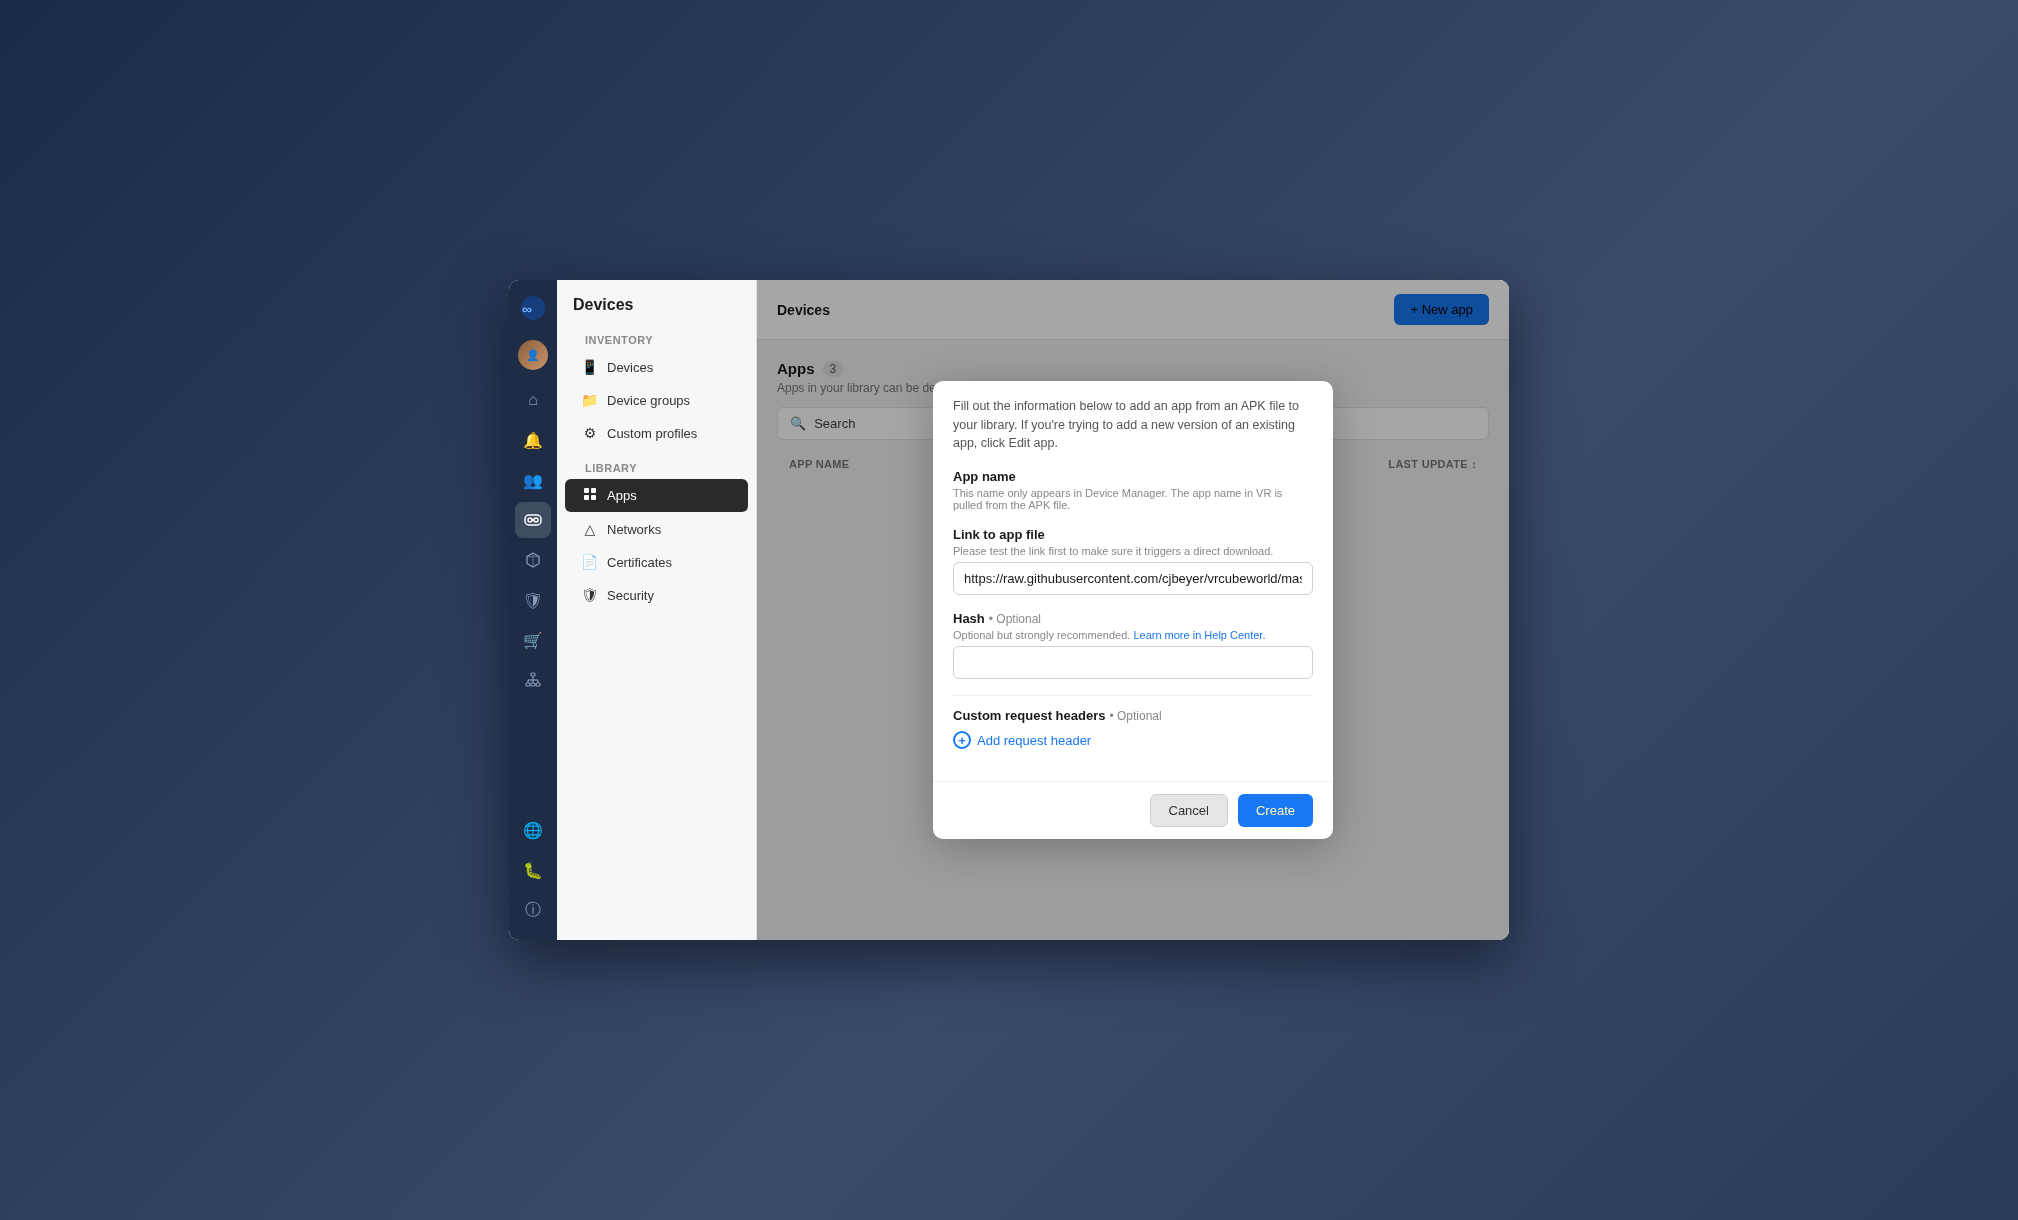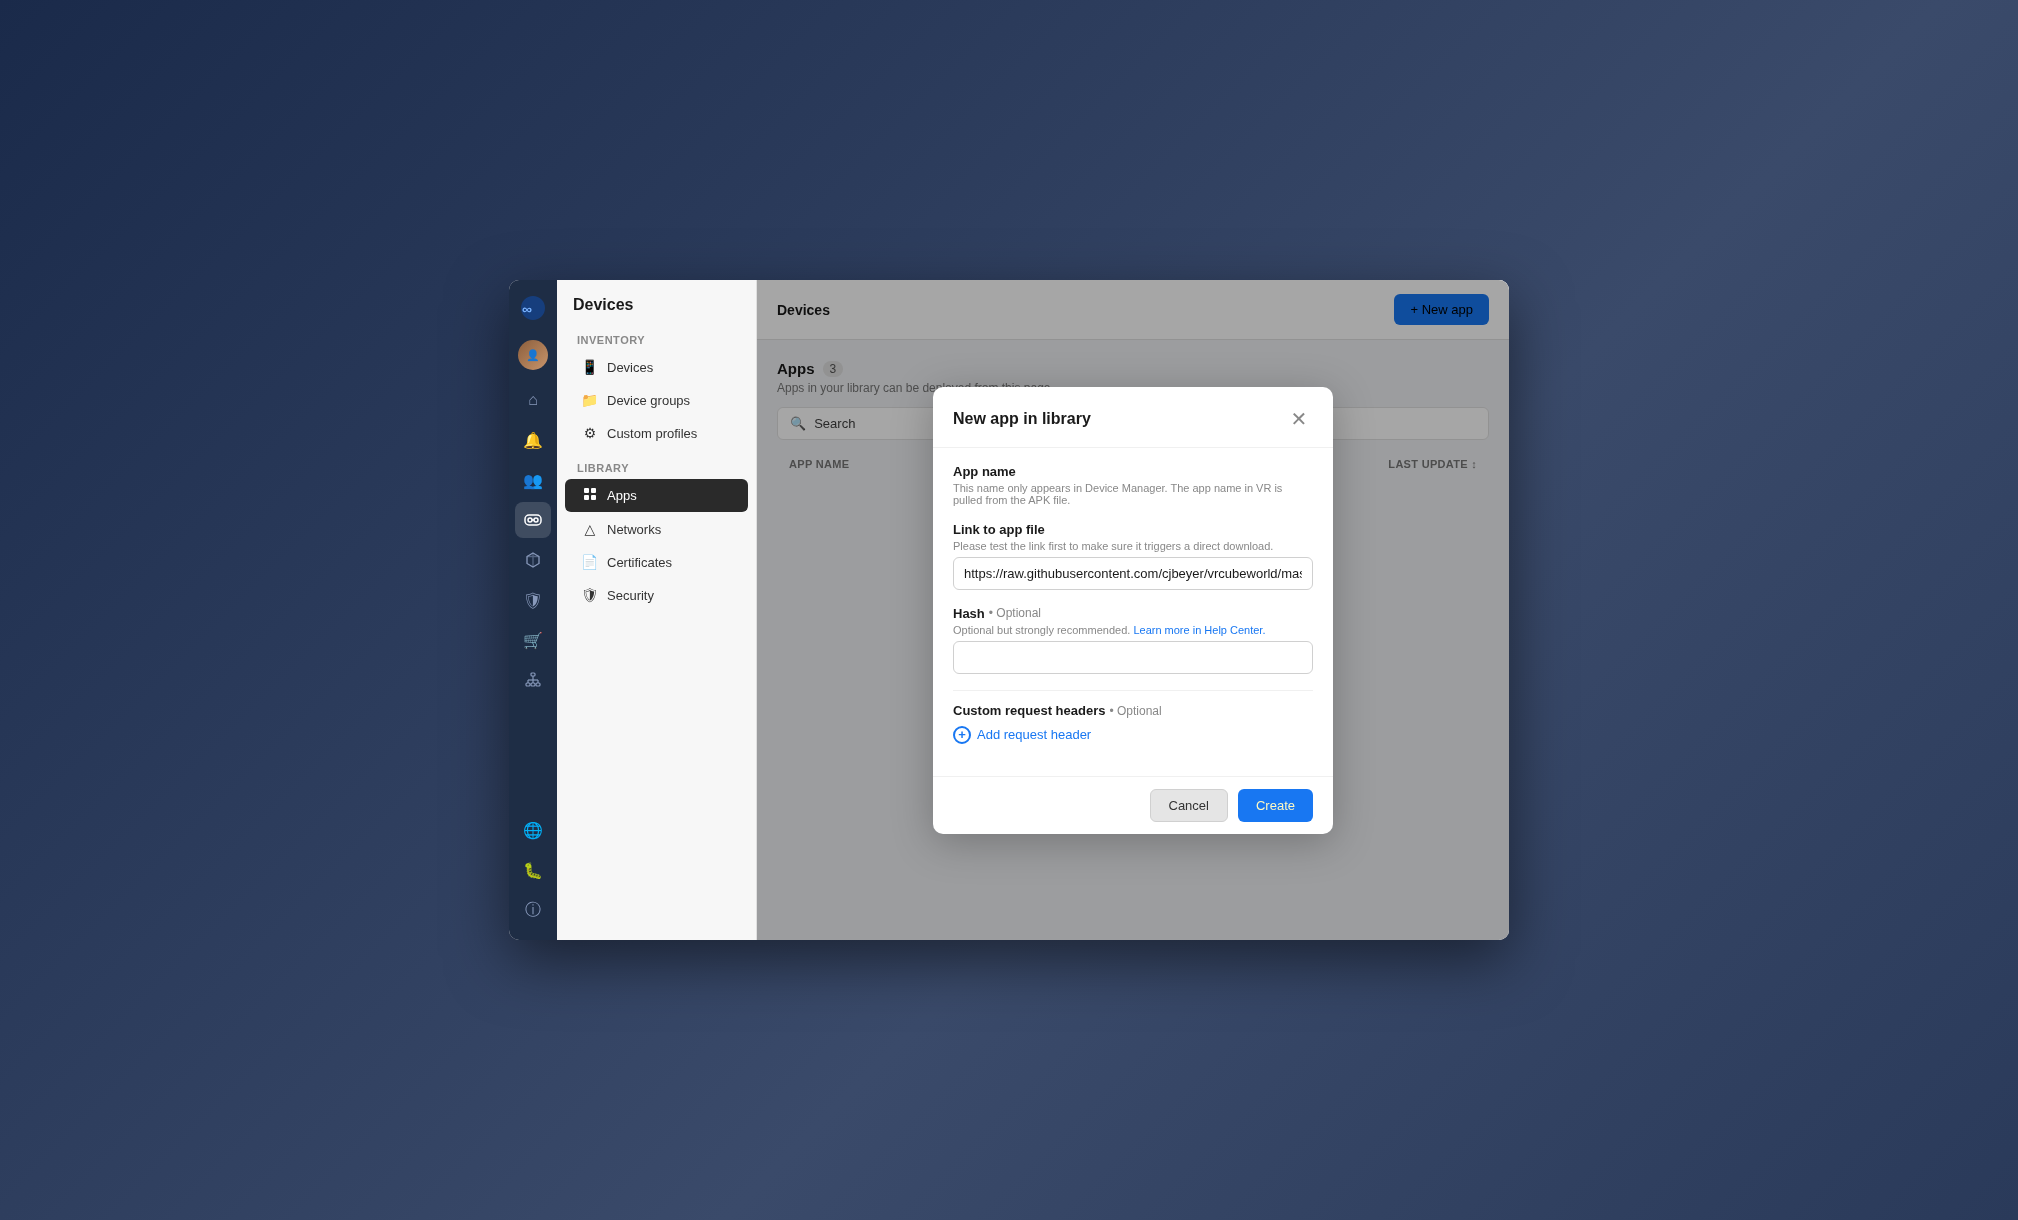--- a/index.html
+++ b/index.html
@@ -87,21 +87,21 @@
     }
 
     .sidebar-header {
       padding: 16px 16px 8px;
       font-size: 16px;
       font-weight: 600;
       color: #1a1a1a;
     }
 
     .sidebar-section-label {
-      padding: 12px 20px 4px;
+      padding: 12px 28px 4px;
       font-size: 11px;
       font-weight: 600;
       color: #888;
       text-transform: uppercase;
       letter-spacing: 0.5px;
     }
 
     .sidebar-item {
       display: flex;
       align-items: center;
@@ -503,25 +503,22 @@
         <span style="color:#404040; font-size:13px;">Search</span>
       </div>
       <div class="table-header">
         <span style="flex:1">App name</span>
         <span>Last Update ↕</span>
       </div>
     </div>
 
     <div class="overlay">
       <div class="modal">
-        <div class="modal-header">
-          <span class="modal-title">New app in library</span>
-          <button class="modal-close">✕</button>
-        </div>
         <div class="modal-body">
+          <div class="modal-description">Fill out the information below to add an app from an APK file to your library. If you're trying to add a new version of an existing app, click Edit app.</div>
 
           <div class="form-group">
             <div class="form-label">
               <span>App name</span>
             </div>
             <div class="form-hint">This name only appears in Device Manager. The app name in VR is pulled from the APK file.</div>
           </div>
 
           <div class="form-group">
             <div class="form-label">

